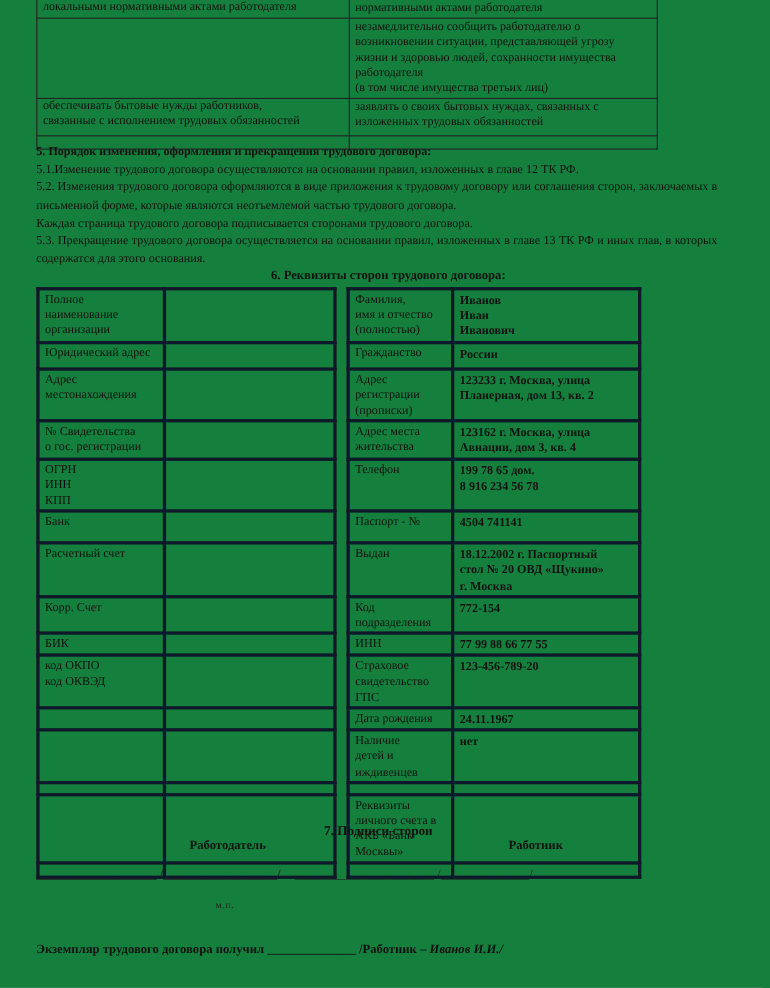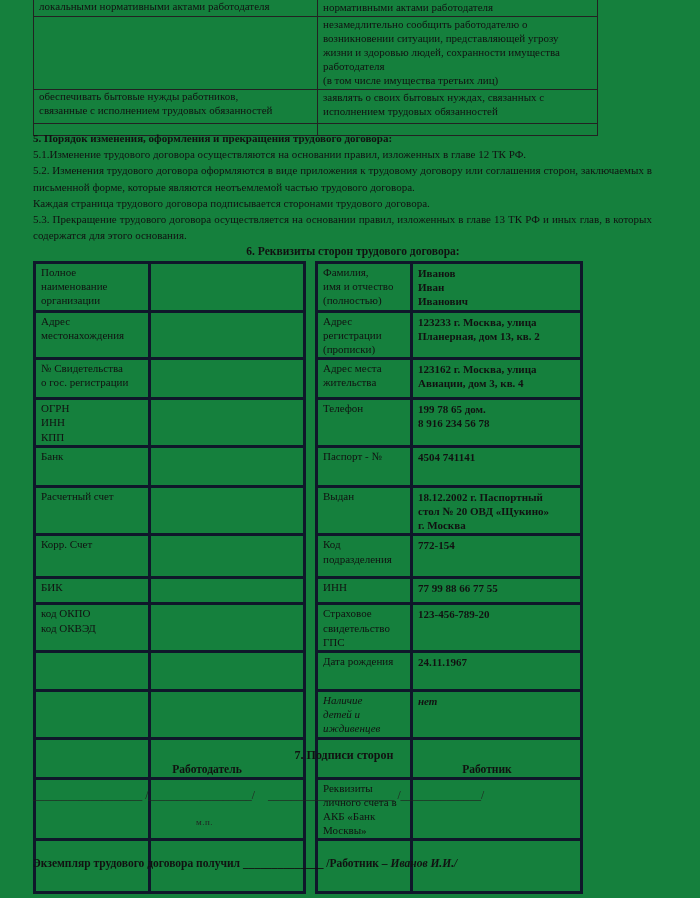--- a/index.html
+++ b/index.html
@@ -52,36 +52,36 @@
   .main-table tr:nth-child(1) {height:44px;}
   .main-table tr:nth-child(2) {height:24px;}
   .main-table tr:nth-child(3) {height:40px;}
   .main-table tr:nth-child(4) {height:30px;}
   .main-table tr:nth-child(5) {height:40px;}
   .main-table tr:nth-child(6) {height:29px;}
   .main-table tr:nth-child(7) {height:43px;}
   .main-table tr:nth-child(8) {height:26px;}
   .main-table tr:nth-child(9) {height:15px;}
   .main-table tr:nth-child(10){height:39px;}
-  .main-table tr:nth-child(11){height:16px;font-style:italic;}
+  .main-table tr:nth-child(11){height:16px;}
   .main-table tr:nth-child(12){height:40px;}
   .main-table tr:nth-child(13){height:11px;}
   .main-table tr:nth-child(14){height:53px;}
   .main-table tr:nth-child(15){height:13px;}
 
   
   .sec7-heading{
     position:absolute;left:33px;top:748px;width:622px;
     text-align:center;font-weight:bold;font-size:12px;
   }
   .party-label{position:absolute;top:763px;transform:translateX(-50%);font-weight:bold;font-size:11.5px;}
   .party-employer{left:207px;}
   .party-worker{left:487px;}
   .sig-row{position:absolute;left:33px;top:789px;width:640px;font-size:11.5px;color:#222;}
-  .sig-employer{position:absolute;left:0;top:0;}
+  .sig-employer{position:absolute;left:0;top:0;font-weight:bold;}
   .sig-worker{position:absolute;left:235px;top:0;}
   .stamp{position:absolute;left:196px;top:817px;font-size:9px;letter-spacing:0.5px;color:#222;}
 
   
   .receipt{position:absolute;left:33px;top:857px;font-size:11.5px;font-weight:bold;}
   .receipt .it{font-style:italic;}
 </style>
 </head>
 <body>
 
@@ -104,21 +104,21 @@
 возникновении ситуации, представляющей угрозу
 жизни и здоровью людей, сохранности имущества
 работодателя
 (в том числе имущества третьих лиц)</td>
   </tr>
 
   <tr>
     <td class="lcell">обеспечивать бытовые нужды работников,
 связанные с исполнением трудовых обязанностей</td>
     <td class="rcell">заявлять о своих бытовых нуждах, связанных с
-исполнением трудовых обязанностей</td>
+изложенных трудовых обязанностей</td>
   </tr>
 
   <tr>
     <td class="lcell"></td>
     <td class="rcell"></td>
   </tr>
 </tbody>
   </table>
 
   <div class="sec5">
@@ -147,20 +147,27 @@
     <td class="c val"></td>
     <td class="gap"></td>
     <td class="c">Фамилия,
 имя и отчество
 (полностью)</td>
     <td class="c val">Иванов
 Иван
 Иванович</td>
   </tr>
 
+  <tr>
+    <td class="c">Юридический адрес</td>
+    <td class="c val"></td>
+    <td class="gap"></td>
+    <td class="c">Гражданство</td>
+    <td class="c val">России</td>
+  </tr>
 
   <tr>
     <td class="c">Адрес
 местонахождения</td>
     <td class="c val"></td>
     <td class="gap"></td>
     <td class="c">Адрес
 регистрации
 (прописки)</td>
     <td class="c val">123233 г. Москва, улица

